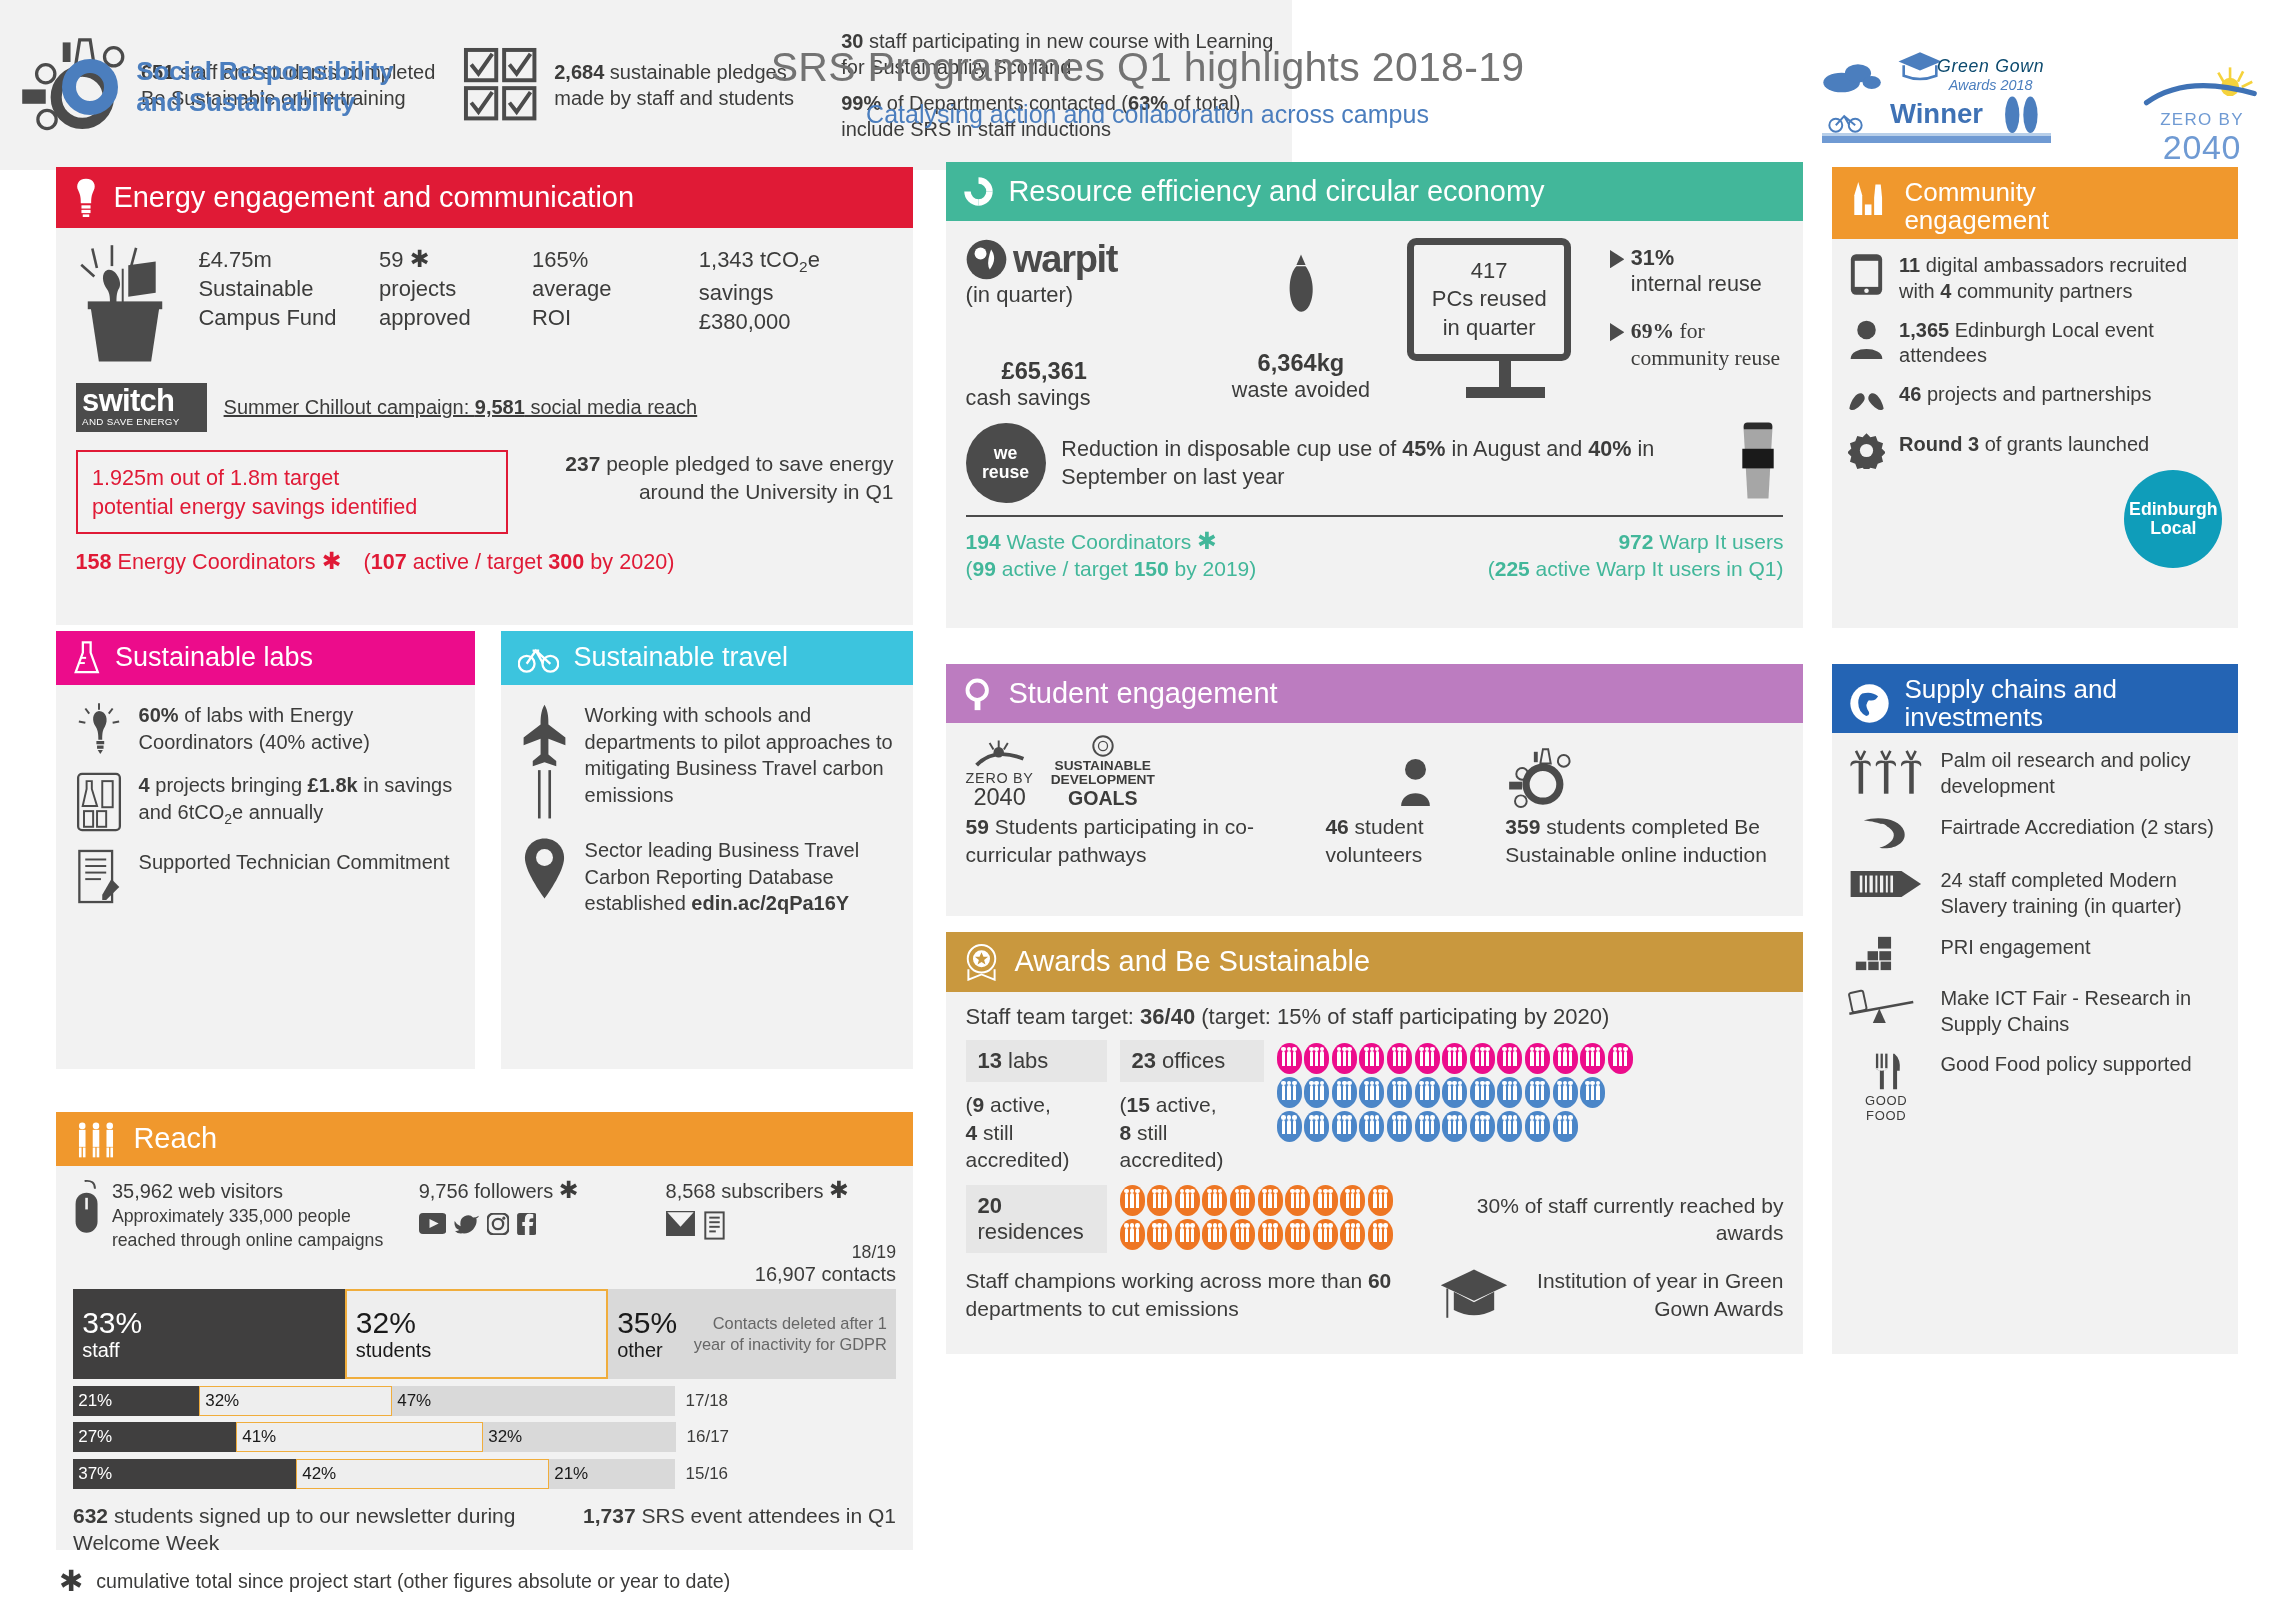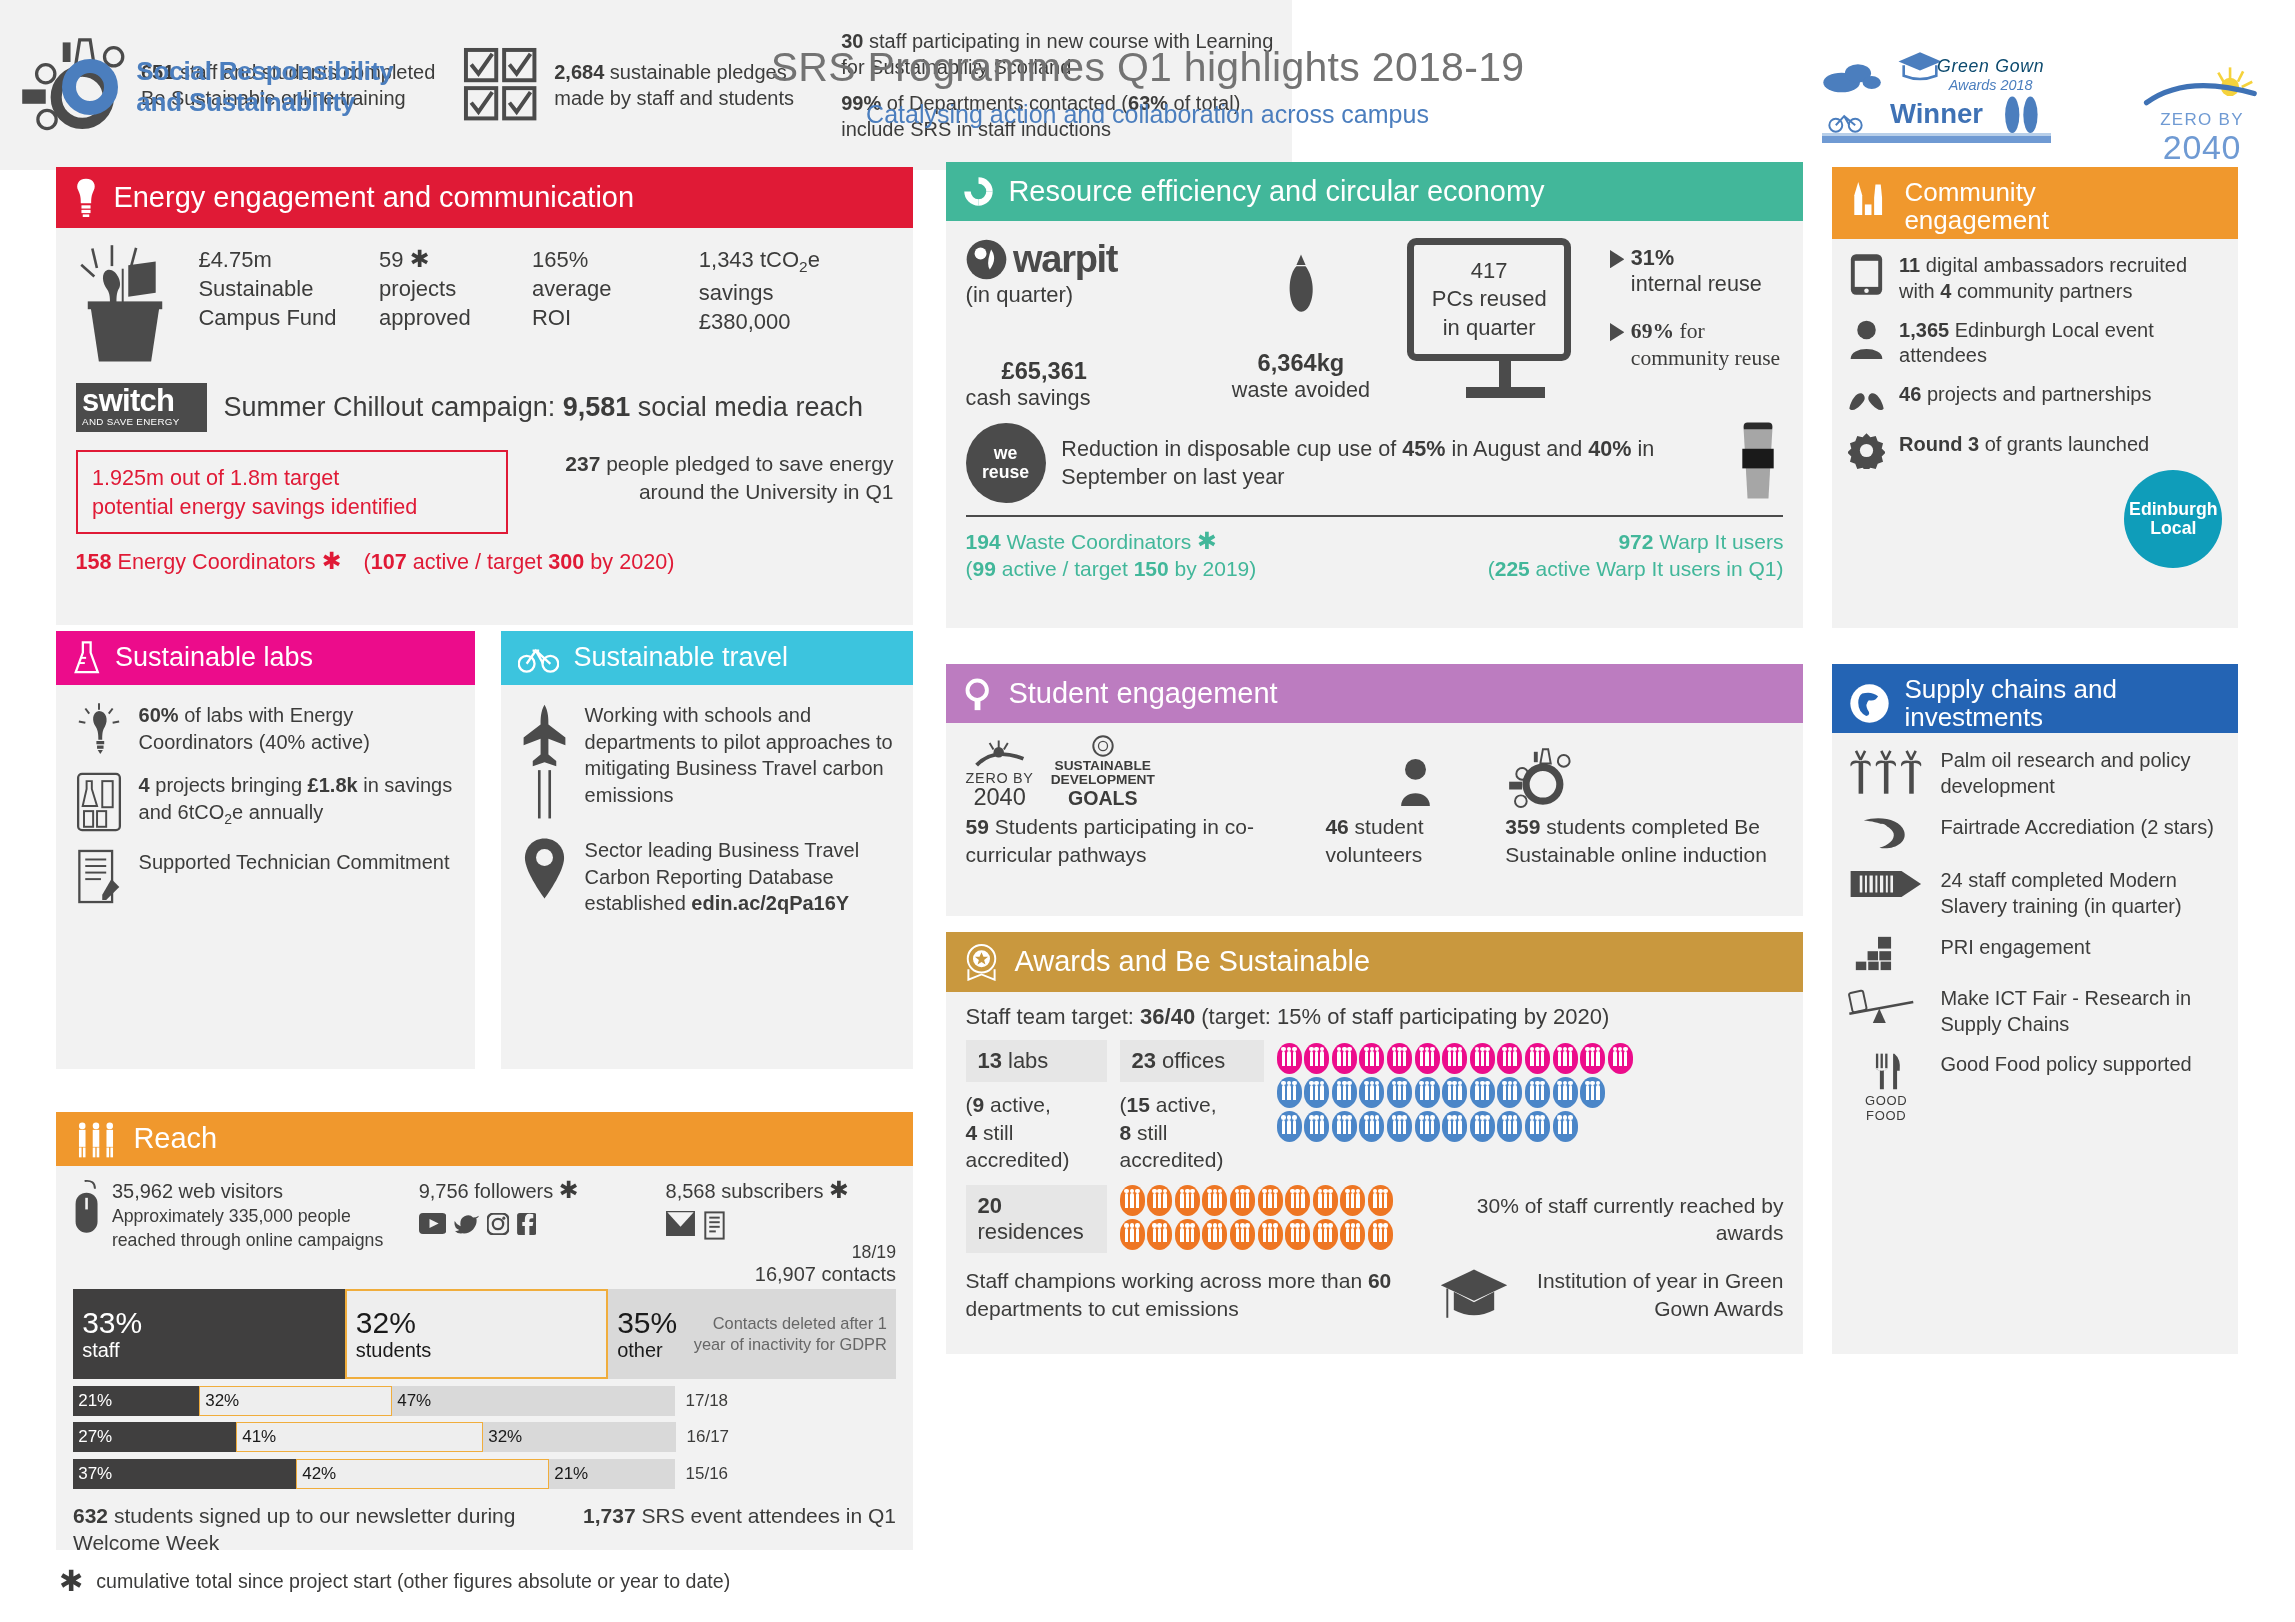--- a/index.html
+++ b/index.html
@@ -267,21 +267,21 @@
             <div>£380,000</div>
           </div>
         </div>
       </div>
 
       <div class="row" style="gap:17px;align-items:center;margin-top:19.6px;">
         <div class="switch-logo">
           <div class="s1">switch</div>
           <div class="s2">AND SAVE ENERGY</div>
         </div>
-        <div class="txt" style="font-size:27px;">
+        <div class="txt" style="font-size:20px;text-decoration:underline;">
           <span>Summer Chillout campaign: </span><span class="b">9,581</span><span> social media reach</span>
         </div>
       </div>
 
       <div class="row" style="gap:19.6px;margin-top:18.3px;align-items:flex-start;">
         <div class="energy-box">
           <div>1.925m out of 1.8m target</div>
           <div>potential energy savings identified</div>
         </div>
         <div class="txt" style="flex:1;text-align:right;font-size:21px;">

